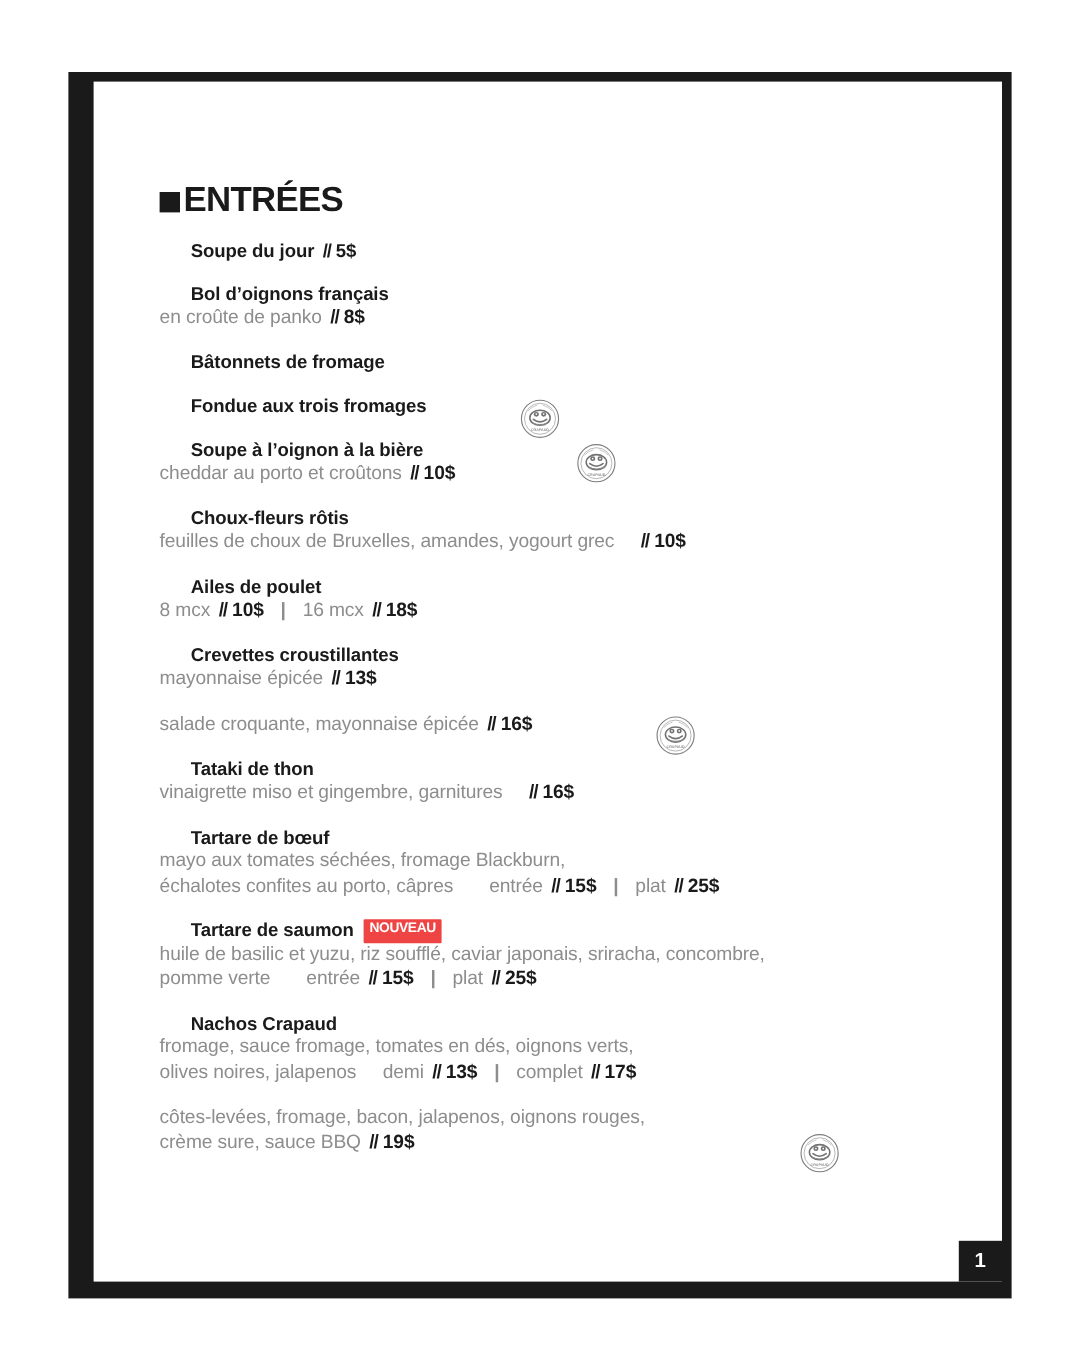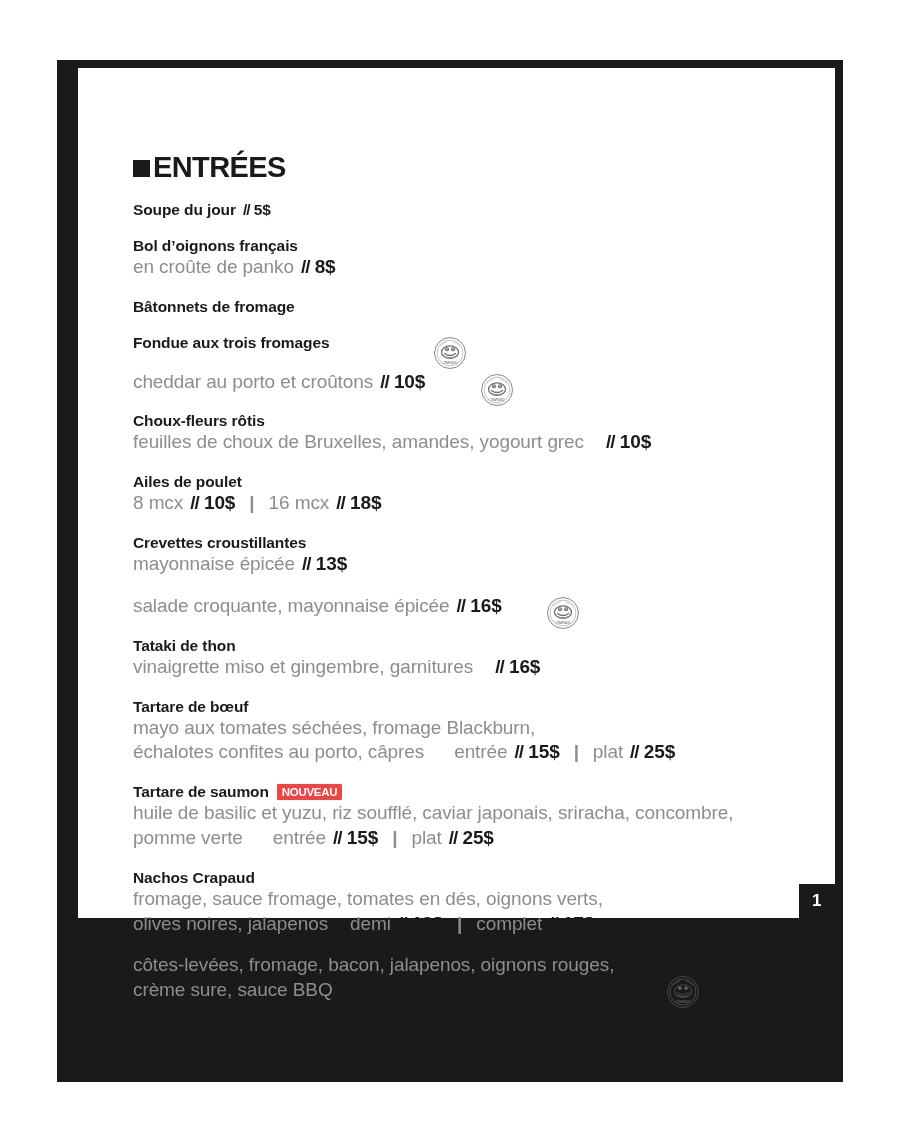--- a/index.html
+++ b/index.html
@@ -21,21 +21,21 @@
     top: 60px;
     width: 786px;
     height: 1022px;
     background: #1a1a1a;
   }
   .card {
     position: absolute;
     left: 21px;
     top: 8px;
     width: 757px;
-    height: 850px;
+    height: 1000px;
     background: #ffffff;
   }
   .page-number {
     position: absolute;
     right: 0px;
     bottom: 0px;
     width: 36px;
     height: 34px;
     background: #1a1a1a;
     color: #ffffff;
@@ -82,25 +82,25 @@
   }
   .item:last-child { margin-bottom: 0; }
 
   .item-name {
     font-size: 15.5px;
     font-weight: bold;
     color: #1a1a1a;
     letter-spacing: -0.1px;
     line-height: 1.24;
     display: flex;
-    align-items: center;
     flex-wrap: wrap;
+    margin-left: 26px;
   }
   .item-line {
-    font-size: 19px;
+    font-size: 16px;
     color: #8d8d8d;
     line-height: 1.3;
     letter-spacing: -0.1px;
     display: flex;
     align-items: baseline;
     flex-wrap: wrap;
   }
   .price {
     font-weight: bold;
     color: #1a1a1a;
@@ -189,20 +189,23 @@
                 <circle cx="16.4" cy="15.4" r="0.85" fill="#ffffff"></circle>
                 <circle cx="23.6" cy="15.4" r="0.85" fill="#ffffff"></circle>
                 <path d="M13.5 20.5 Q20 25.5 26.5 20.5" fill="none" stroke="#4a4a4a" stroke-width="1.6" stroke-linecap="round"></path>
                 <path d="M12.6 23.8 Q20 27.6 27.4 23.8" fill="none" stroke="#6a6a6a" stroke-width="1.1" stroke-linecap="round"></path>
                 <path d="M8.5 12 Q12 8.2 17 6.8" fill="none" stroke="#8a8a8a" stroke-width="0.6"></path>
                 <path d="M23 6.8 Q28 8.2 31.5 12" fill="none" stroke="#8a8a8a" stroke-width="0.6"></path>
                 <text x="20" y="32.4" font-size="3.6" fill="#6a6a6a" text-anchor="middle" font-family="Liberation Sans, sans-serif" font-weight="bold">CRAPAUD</text>
               </svg></span>
           </div>
           <div class="item">
+            <div class="item-name">
+              <span>Soupe à l’oignon à la bière</span>
+            </div>
             <div class="item-line">
               <span>cheddar au porto et croûtons</span>
               <span class="price gap-small"><span class="slashes">//</span> 10$</span>
             </div>
             <span class="stamp stamp-abs" style="left: 347px; top: 3px;"><svg viewBox="0 0 40 40" width="34" height="34">
                 <circle cx="20" cy="20" r="18.2" fill="none" stroke="#5a5a5a" stroke-width="1.1"></circle>
                 <circle cx="20" cy="20" r="15.2" fill="none" stroke="#7d7d7d" stroke-width="0.7"></circle>
                 <ellipse cx="20" cy="19" rx="10" ry="7.4" fill="none" stroke="#4a4a4a" stroke-width="1.5"></ellipse>
                 <ellipse cx="16.4" cy="15.6" rx="2.5" ry="2.3" fill="#4a4a4a"></ellipse>
                 <ellipse cx="23.6" cy="15.6" rx="2.5" ry="2.3" fill="#4a4a4a"></ellipse>

